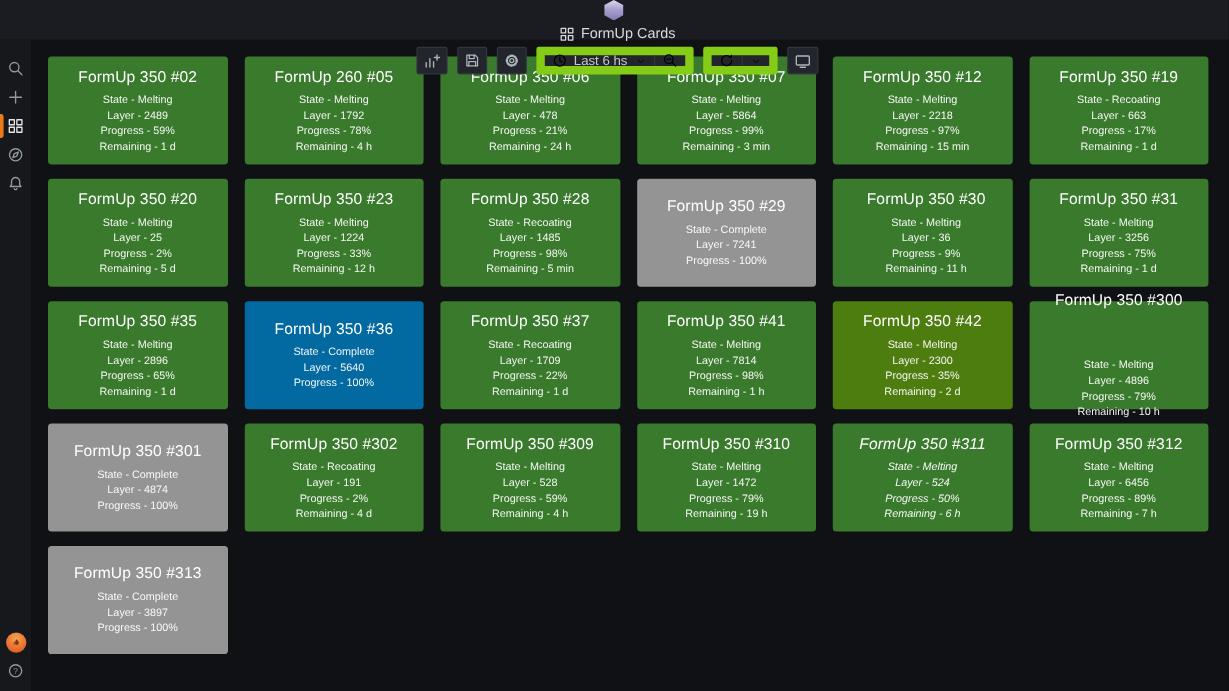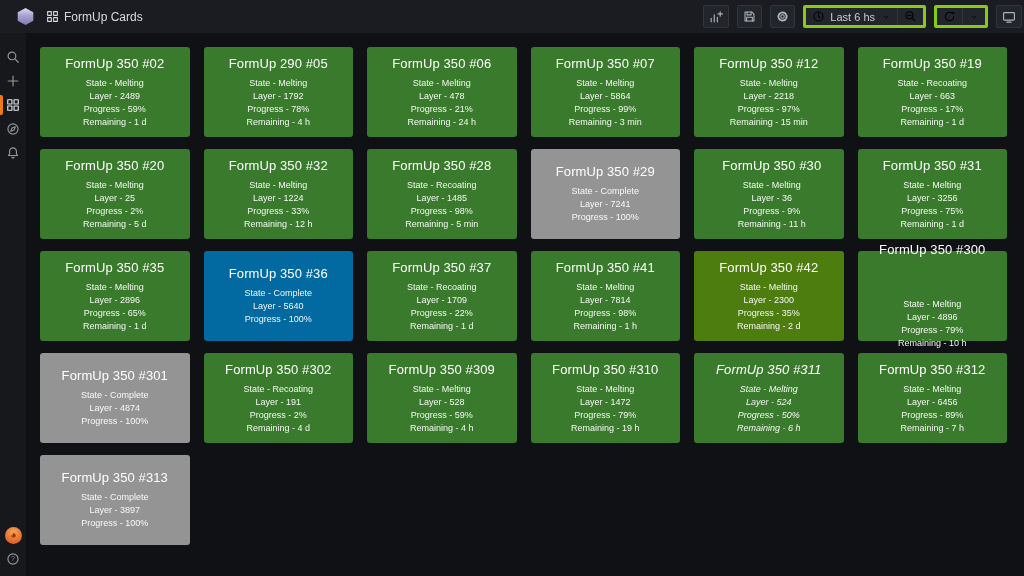--- a/index.html
+++ b/index.html
@@ -9,22 +9,23 @@
     font-family:"Liberation Sans", sans-serif;
     position:relative;
     -webkit-font-smoothing:antialiased;
   }
 
   
   .topbar {
     position:absolute; top:0; left:0; right:0; height:33px;
     background:#1a1c21;
     display:flex; align-items:center;
-    padding:0 2px 0 17px;
+    padding:0 12px 0 17px;
     z-index:3;
+    flex-direction:column;
   }
   .logo {
     width:17px; height:17px; margin-right:6px; flex:0 0 auto;
     background:linear-gradient(180deg,#dcd9ef 0%,#a9a2cf 45%,#837bb3 100%);
     clip-path:polygon(50% 0%, 96% 25%, 96% 75%, 50% 100%, 4% 75%, 4% 25%);
     cursor:pointer;
   }
   .breadcrumb {
     display:flex; align-items:center; gap:5px;
     color:#d8dade; font-size:12px; cursor:pointer;
@@ -34,21 +35,21 @@
   .tb-spacer { flex:1; }
   .toolbar { display:flex; align-items:center; gap:8px; }
   .tb-btn {
     height:23px; min-width:25px;
     background:#22252b; border:1px solid #32353c; border-radius:2px;
     display:flex; align-items:center; justify-content:center;
     gap:5px; padding:0 5px; cursor:pointer; color:#aeb4bb;
     font-size:11px;
   }
   .tb-group { display:flex; align-items:stretch; height:23px;
-    background:#22252b; border:3px solid #84cc16; border-radius:2px; }
+    background:#22252b; border:7px solid #84cc16; border-radius:2px; }
   .tb-seg { display:flex; align-items:center; padding:0 6px; cursor:pointer; }
   .tb-seg + .tb-seg { border-left:1px solid #32353c; }
   .tb-label { color:#c7cbd1; font-size:11px; font-weight:500; white-space:nowrap; }
 
   
   .sidebar {
     position:absolute; top:33px; left:0; bottom:0; width:26px;
     background:#16181c;
     display:flex; flex-direction:column; align-items:center;
     padding:12px 0 8px 0;
@@ -224,21 +225,21 @@
     <div class="card-title">FormUp 350 #02</div>
     <div class="card-lines">
           <div class="card-line">State - Melting</div>
           <div class="card-line">Layer - 2489</div>
           <div class="card-line">Progress - 59%</div>
           <div class="card-line">Remaining - 1 d</div>
         </div>
   </div>
 
   <div class="card" style="background: rgb(58, 122, 44);">
-    <div class="card-title">FormUp 290 #05</div>
+    <div class="card-title">FormUp 260 #05</div>
     <div class="card-lines">
           <div class="card-line">State - Melting</div>
           <div class="card-line">Layer - 1792</div>
           <div class="card-line">Progress - 78%</div>
           <div class="card-line">Remaining - 4 h</div>
         </div>
   </div>
 
   <div class="card" style="background: rgb(58, 122, 44);">
     <div class="card-title">FormUp 350 #06</div>
@@ -284,21 +285,21 @@
     <div class="card-title">FormUp 350 #20</div>
     <div class="card-lines">
           <div class="card-line">State - Melting</div>
           <div class="card-line">Layer - 25</div>
           <div class="card-line">Progress - 2%</div>
           <div class="card-line">Remaining - 5 d</div>
         </div>
   </div>
 
   <div class="card" style="background: rgb(58, 122, 44);">
-    <div class="card-title">FormUp 350 #32</div>
+    <div class="card-title">FormUp 350 #23</div>
     <div class="card-lines">
           <div class="card-line">State - Melting</div>
           <div class="card-line">Layer - 1224</div>
           <div class="card-line">Progress - 33%</div>
           <div class="card-line">Remaining - 12 h</div>
         </div>
   </div>
 
   <div class="card" style="background: rgb(58, 122, 44);">
     <div class="card-title">FormUp 350 #28</div>

